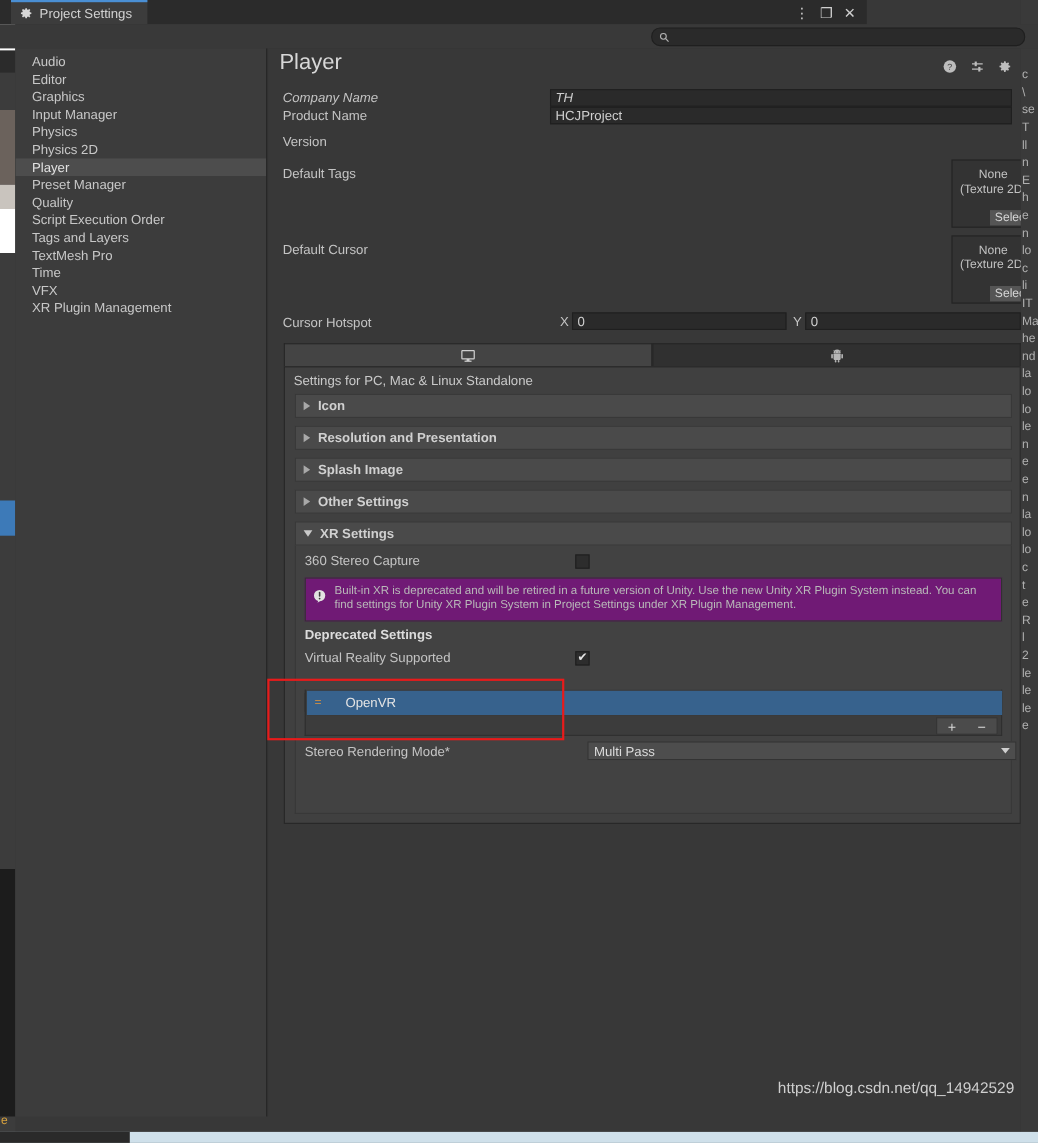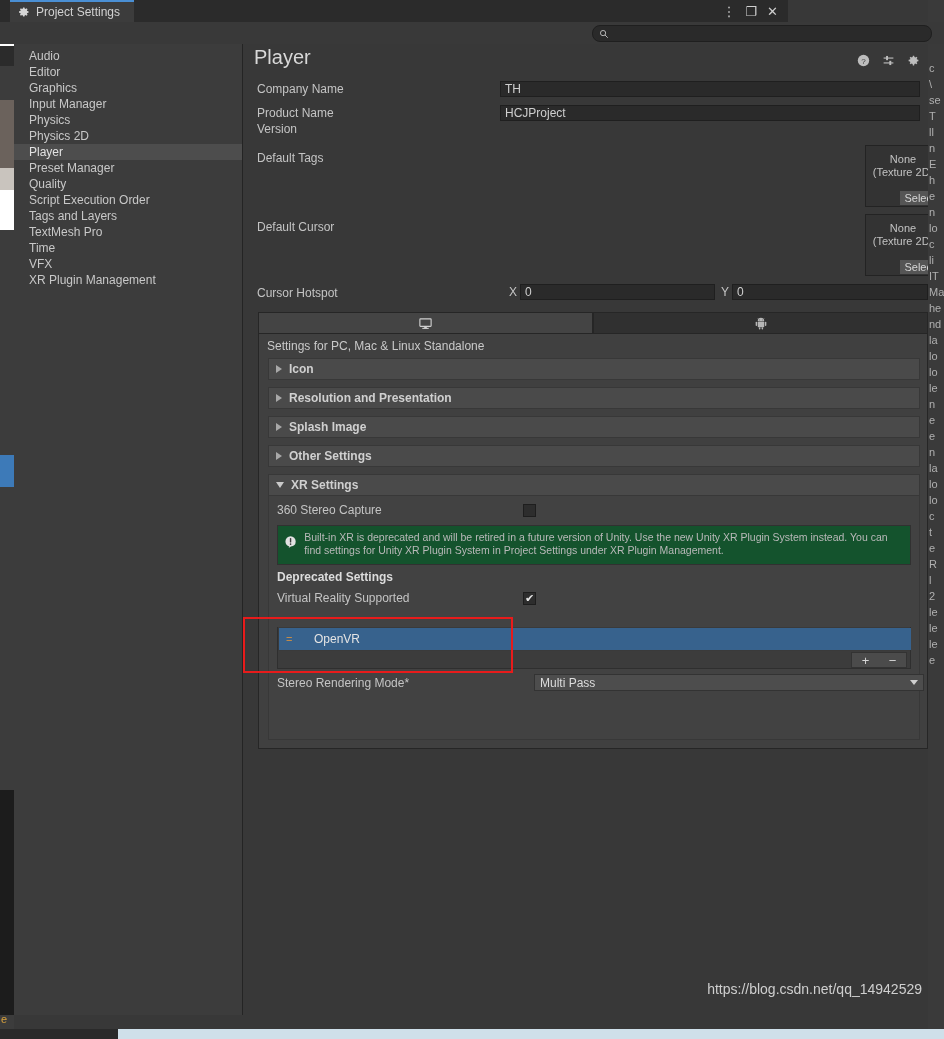--- a/index.html
+++ b/index.html
@@ -173,21 +173,21 @@
     position: absolute; left: 9px; top: 200px; width: 652px; height: 206px;
     background: #424242; border: 1px solid #383838; border-top: none;
   }
   .cbox {
     width: 13px; height: 13px; background: #2d2d2d; border: 1px solid #1e1e1e;
     display: inline-flex; align-items: center; justify-content: center;
     color: #e6e6e6; font-size: 11px; line-height: 1;
   }
   .helpbox {
     position: absolute; left: 8px; width: 634px; height: 40px;
-    background: #14532d; border: 1px solid #313131;
+    background: #701a75; border: 1px solid #313131;
     display: flex; align-items: flex-start; gap: 7px; padding: 5px 6px;
   }
   .helpbox .msg { font-size: 10.5px; color: #b9b9b9; line-height: 13px; }
   .bold-label { font-weight: bold; color: #dcdcdc; font-size: 12px; }
 
   
   .list-hdr {
     position: absolute; left: 8px; width: 634px; height: 17px;
     background: #3c3c3c; border: 1px solid #2f2f2f;
     font-size: 12px; color: #c6c6c6; padding-left: 6px; line-height: 16px;
@@ -372,25 +372,25 @@
         </svg>
       </span>
       <span>
         <svg width="13" height="13" viewBox="0 0 16 16">
           <path fill="#bdbdbd" d="M8 5.3a2.7 2.7 0 100 5.4 2.7 2.7 0 000-5.4zm0 4a1.3 1.3 0 110-2.6 1.3 1.3 0 010 2.6z"></path>
           <path fill="#bdbdbd" d="M14 8.8V7.2l-1.6-.3c-.1-.4-.3-.8-.5-1.1l.9-1.3-1.2-1.2-1.3.9c-.3-.2-.7-.4-1.1-.5L8.8 2H7.2l-.3 1.7c-.4.1-.8.3-1.1.5l-1.3-.9-1.2 1.2.9 1.3c-.2.3-.4.7-.5 1.1L2 7.2v1.6l1.7.3c.1.4.3.8.5 1.1l-.9 1.3 1.2 1.2 1.3-.9c.3.2.7.4 1.1.5l.3 1.7h1.6l.3-1.7c.4-.1.8-.3 1.1-.5l1.3.9 1.2-1.2-.9-1.3c.2-.3.4-.7.5-1.1L14 8.8z"></path>
         </svg>
       </span>
     </div>
 
-    <div class="prow" style="top:36px; width:684px;">
+    <div class="prow" style="top:36px; width:684px;font-style:italic;">
       <div class="plabel">Company Name</div>
       <div class="pfield" style="width:420px;">TH</div>
     </div>
-    <div class="prow" style="top:60px; width:684px;">
+    <div class="prow" style="top:52px; width:684px;">
       <div class="plabel">Product Name</div>
       <div class="pfield" style="width:420px;">HCJProject</div>
     </div>
     <div class="prow" style="top:76px; width:684px;">
       <div class="plabel">Version</div>
     </div>
 
     <div class="prow" style="top:105px;">
       <div class="plabel">Default Tags</div>
     </div>

